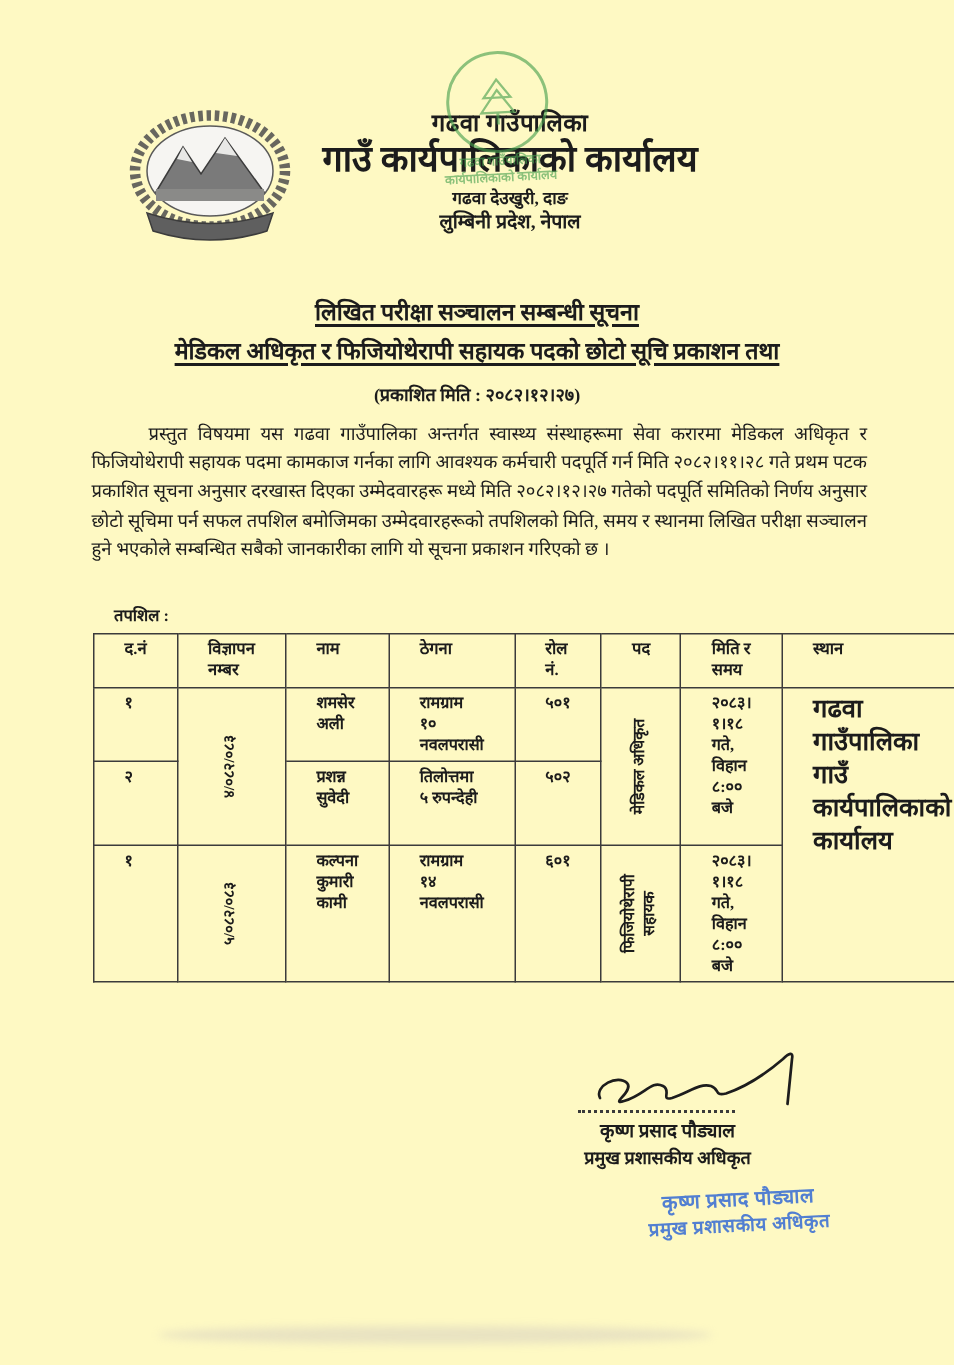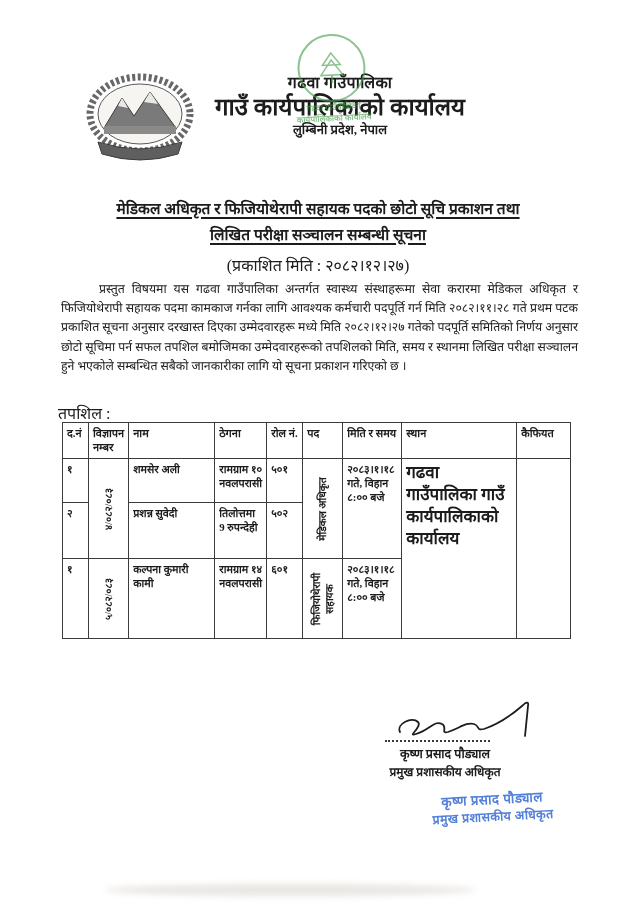--- a/index.html
+++ b/index.html
@@ -1,20 +1,20 @@
 <!DOCTYPE html>
 <html><head>
 <meta charset="utf-8">
 <style>
   html,body{margin:0;padding:0;background:#e8e6e2;}
   .page{
     position:relative;
     width:636px;height:910px;
     margin:0 auto;
-    background:#ffffff;
+    background:#fef9c3;
     overflow:hidden;
     font-family:"Liberation Serif","DejaVu Serif",serif;
     color:#1c1c1c;
   }
   
   .logo{position:absolute;left:84px;top:72px;width:112px;height:94px;}
   .head-text{position:absolute;left:150px;top:74px;width:380px;text-align:center;line-height:1.15;}
   .head-muni{font-size:16px;font-weight:bold;letter-spacing:.3px;}
   .head-office{font-size:24px;font-weight:bold;margin-top:2px;}
   .head-addr{font-size:11.5px;font-weight:bold;margin-top:5px;}
@@ -30,33 +30,33 @@
   }
   .green-stamp .ring svg{display:block;}
   .green-stamp .gs-line{font-size:8.5px;font-weight:bold;line-height:1.25;}
   
   .title-block{position:absolute;left:60px;top:196px;width:516px;text-align:center;}
   .title-line{
     font-size:15.5px;font-weight:bold;line-height:1.65;
     text-decoration:underline;text-underline-offset:3px;
     text-decoration-thickness:1.5px;
   }
-  .pub-date{font-size:16px;font-weight:normal;margin-top:7px;}
+  .pub-date{font-size:12px;font-weight:bold;margin-top:7px;}
   
   .body-par{
     position:absolute;left:61px;top:280px;width:517px;
     font-size:12.3px;line-height:1.56;text-align:justify;text-indent:38px;
   }
   
-  .details-label{position:absolute;left:58px;top:402px;font-size:16px;font-weight:normal;}
+  .details-label{position:absolute;left:76px;top:402px;font-size:11px;font-weight:bold;}
   .tbl-wrap{position:absolute;left:62px;top:422px;}
   table.sched{border-collapse:collapse;table-layout:fixed;font-size:10.8px;font-weight:600;}
   table.sched td,table.sched th{
     border:1.2px solid #3b3b3b;vertical-align:top;text-align:left;
-    padding:3px 4px;line-height:1.3;overflow:hidden;
+    padding:3px 20px;line-height:1.3;overflow:hidden;
   }
   table.sched th{font-size:11px;font-weight:bold;}
   .c-sn{width:26px;}.c-ad{width:39px;}.c-name{width:86px;}.c-addr{width:52px;}
   .c-roll{width:36px;}.c-post{width:40px;}.c-dt{width:59px;}.c-venue{width:115px;}.c-rem{width:54px;}
   td.rotcell{position:relative;padding:0;}
   td.rotcell .rot{
     position:absolute;top:50%;left:50%;
     transform:translate(-50%,-50%) rotate(-90deg);
     text-align:center;line-height:1.25;
   }
@@ -102,38 +102,39 @@
       <polygon points="38,26 44,36 34,34" fill="#e8e8e6"></polygon>
       <polygon points="66,20 74,32 60,30" fill="#e8e8e6"></polygon>
       <rect x="20" y="54" width="72" height="8" fill="#8a8a88"></rect>
       <path d="M14 70 Q56 84 98 70 L94 82 Q56 94 18 82 Z" fill="#5f5f5f" stroke="#3c3c3c" stroke-width="1"></path>
     </svg>
   </div>
 
   <div class="head-text">
     <div class="head-muni">गढवा गाउँपालिका</div>
     <div class="head-office">गाउँ कार्यपालिकाको कार्यालय</div>
+    <div class="head-addr">गढवा देउखुरी, दाङ</div>
     <div class="head-prov">लुम्बिनी प्रदेश, नेपाल</div>
   </div>
 
   <div class="green-stamp">
     <div class="ring">
       <svg width="30" height="34" viewBox="0 0 30 34">
         <polygon points="15,2 24,14 6,14" fill="none" stroke="#47a04f" stroke-width="1.5"></polygon>
         <polygon points="15,9 26,24 4,24" fill="none" stroke="#47a04f" stroke-width="1.5"></polygon>
         <line x1="15" y1="24" x2="15" y2="32" stroke="#47a04f" stroke-width="2"></line>
       </svg>
     </div>
     <div class="gs-line">गढवा गाउँपालिका</div>
     <div class="gs-line">कार्यपालिकाको कार्यालय</div>
   </div>
 
   <div class="title-block">
+    <div class="title-line">लिखित परीक्षा सञ्चालन सम्बन्धी सूचना</div>
     <div class="title-line">मेडिकल अधिकृत र फिजियोथेरापी सहायक पदको छोटो सूचि प्रकाशन तथा</div>
-    <div class="title-line">लिखित परीक्षा सञ्चालन सम्बन्धी सूचना</div>
     <div class="pub-date">(प्रकाशित मिति : २०८२।१२।२७)</div>
   </div>
 
   <div class="body-par">प्रस्तुत विषयमा यस गढवा गाउँपालिका अन्तर्गत स्वास्थ्य संस्थाहरूमा सेवा करारमा मेडिकल अधिकृत र फिजियोथेरापी सहायक पदमा कामकाज गर्नका लागि आवश्यक कर्मचारी पदपूर्ति गर्न मिति २०८२।११।२८ गते प्रथम पटक प्रकाशित सूचना अनुसार दरखास्त दिएका उम्मेदवारहरू मध्ये मिति २०८२।१२।२७ गतेको पदपूर्ति समितिको निर्णय अनुसार छोटो सूचिमा पर्न सफल तपशिल बमोजिमका उम्मेदवारहरूको तपशिलको मिति, समय र स्थानमा लिखित परीक्षा सञ्चालन हुने भएकोले सम्बन्धित सबैको जानकारीका लागि यो सूचना प्रकाशन गरिएको छ ।</div>
 
   <div class="details-label">तपशिल :</div>
 
   <div class="tbl-wrap">
     <table class="sched">
       <colgroup>
@@ -170,21 +171,21 @@
         <td class="rotcell" rowspan="2">
           <div class="rot wrap">मेडिकल अधिकृत</div>
         </td>
         <td class="dt-cell" rowspan="2">२०८३।१।१८ गते, विहान ८:०० बजे</td>
         <td class="venue-cell" rowspan="3">गढवा गाउँपालिका गाउँ कार्यपालिकाको कार्यालय</td>
         <td rowspan="3"></td>
       </tr>
       <tr style="height:56px;">
         <td>२</td>
         <td>प्रशन्न सुवेदी</td>
-        <td>तिलोत्तमा 9 रुपन्देही</td>
+        <td>तिलोत्तमा ५ रुपन्देही</td>
         <td class="vbottom">५०२</td>
       </tr>
       <tr style="height:80px;">
         <td>१</td>
         <td class="rotcell">
           <div class="rot nowrap">५/०८२/०८३</div>
         </td>
         <td>कल्पना कुमारी कामी</td>
         <td>रामग्राम १४ नवलपरासी</td>
         <td>६०१</td>

